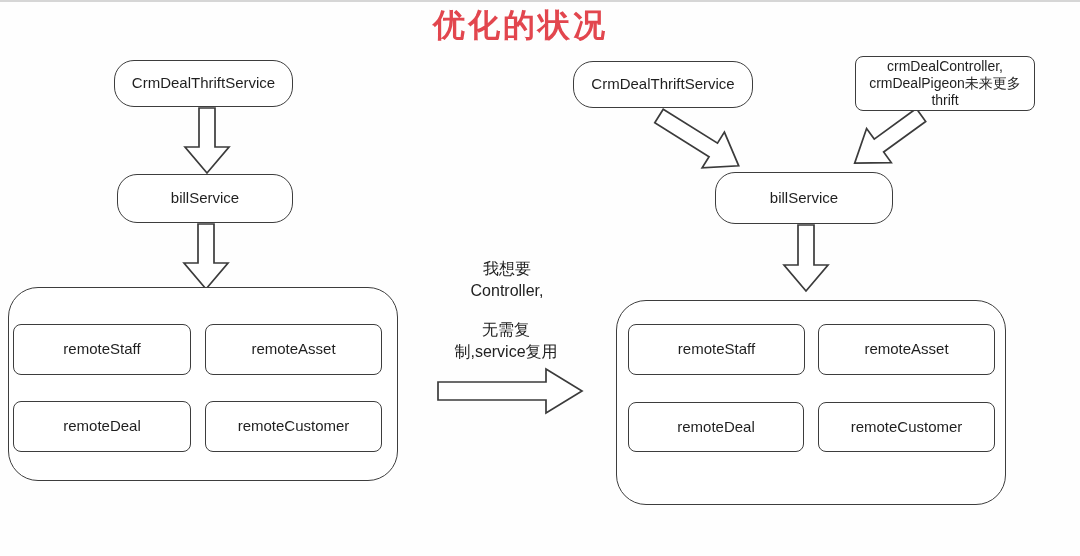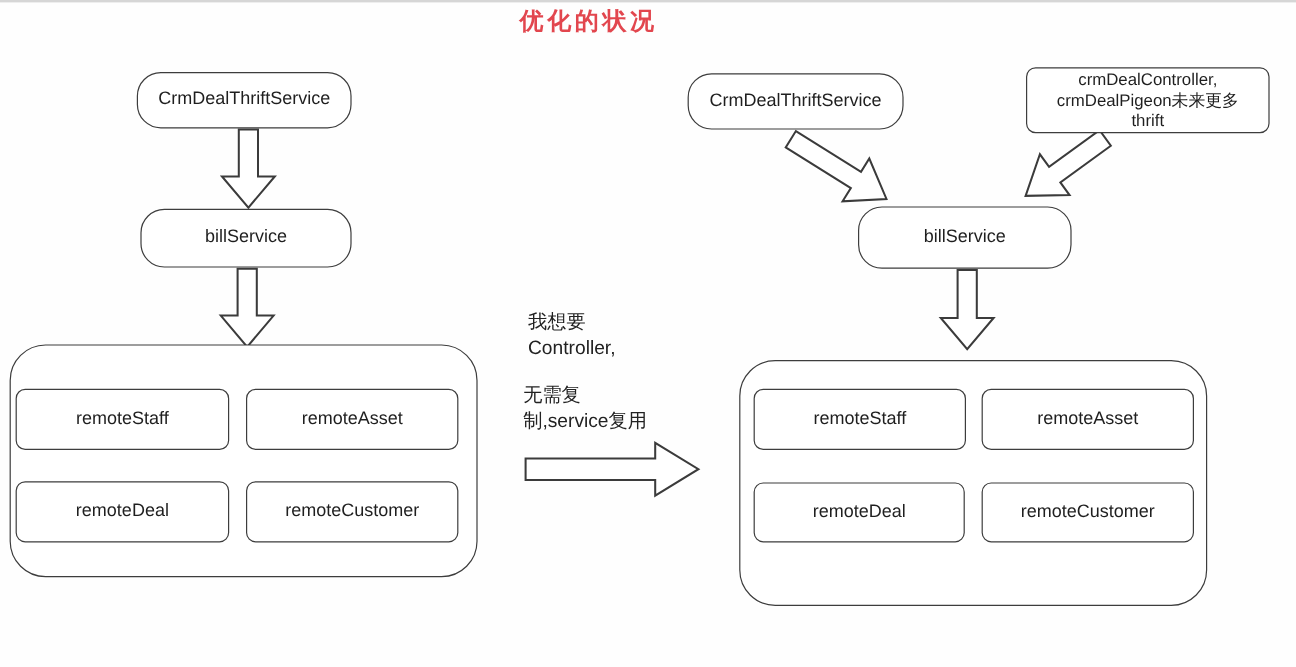--- a/index.html
+++ b/index.html
@@ -13,21 +13,21 @@
     position: relative;
     width: 1080px;
     height: 556px;
     background: #fefefe;
     border-top: 2px solid #d6d6d6;
   }
   .title {
     position: absolute;
     left: 433px;
     top: 2px;
-    font-size: 20px;
+    font-size: 32px;
     font-weight: 600;
     letter-spacing: 3px;
     color: #e2464e;
     white-space: nowrap;
   }
   .box {
     position: absolute;
     background: #ffffff;
     border: 1.6px solid #3d3d3d;
     border-radius: 20px;
@@ -41,39 +41,40 @@
     line-height: 1.22;
   }
   .group {
     position: absolute;
     background: #ffffff;
     border: 1.6px solid #3d3d3d;
     border-radius: 30px;
   }
   .note {
     position: absolute;
+    text-align: center;
     font-size: 16px;
     color: #222222;
     line-height: 1.35;
     white-space: pre-line;
   }
   
   .b-l-top    { left: 114px; top: 58px;  width: 179px; height: 47px; }
   .b-l-bill   { left: 117px; top: 172px; width: 176px; height: 49px; }
   .g-left     { left: 8px;   top: 285px; width: 390px; height: 194px; }
   .b-l-staff  { left: 13px;  top: 322px; width: 178px; height: 51px; border-radius: 8px; }
   .b-l-asset  { left: 205px; top: 322px; width: 177px; height: 51px; border-radius: 8px; }
   .b-l-deal   { left: 13px;  top: 399px; width: 178px; height: 51px; border-radius: 8px; }
   .b-l-cust   { left: 205px; top: 399px; width: 177px; height: 51px; border-radius: 8px; }
   
   .note-top    { left: 440px; top: 256px; width: 134px; }
   .note-bottom { left: 436px; top: 317px; width: 140px; }
   
   .b-r-top    { left: 573px; top: 59px;  width: 180px; height: 47px; }
-  .b-r-ctrl   { left: 855px; top: 54px;  width: 203px; height: 55px; font-size: 14px; line-height: 1.2; border-radius: 8px; }
+  .b-r-ctrl   { left: 855px; top: 54px;  width: 180px; height: 55px; font-size: 14px; line-height: 1.2; border-radius: 8px; }
   .b-r-bill   { left: 715px; top: 170px; width: 178px; height: 52px; }
   .g-right    { left: 616px; top: 298px; width: 390px; height: 205px; }
   .b-r-staff  { left: 628px; top: 322px; width: 177px; height: 51px; border-radius: 8px; }
   .b-r-asset  { left: 818px; top: 322px; width: 177px; height: 51px; border-radius: 8px; }
   .b-r-deal   { left: 628px; top: 400px; width: 176px; height: 50px; border-radius: 8px; }
   .b-r-cust   { left: 818px; top: 400px; width: 177px; height: 50px; border-radius: 8px; }
   svg.arrows {
     position: absolute;
     left: 0; top: 0;
     width: 1080px; height: 556px;

